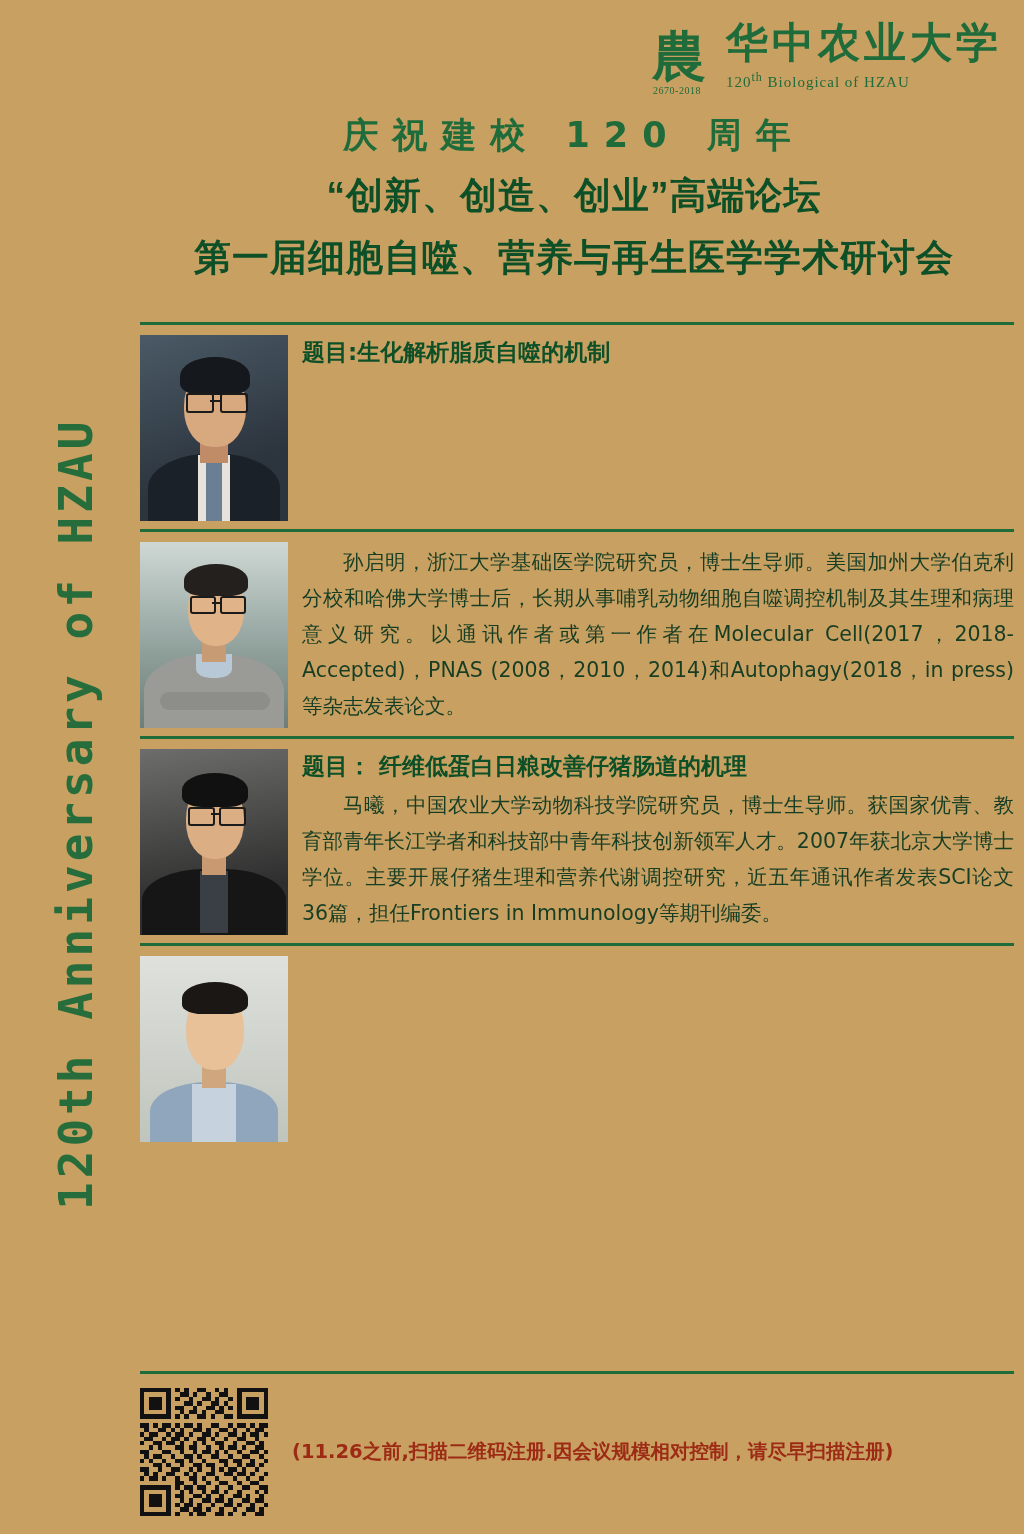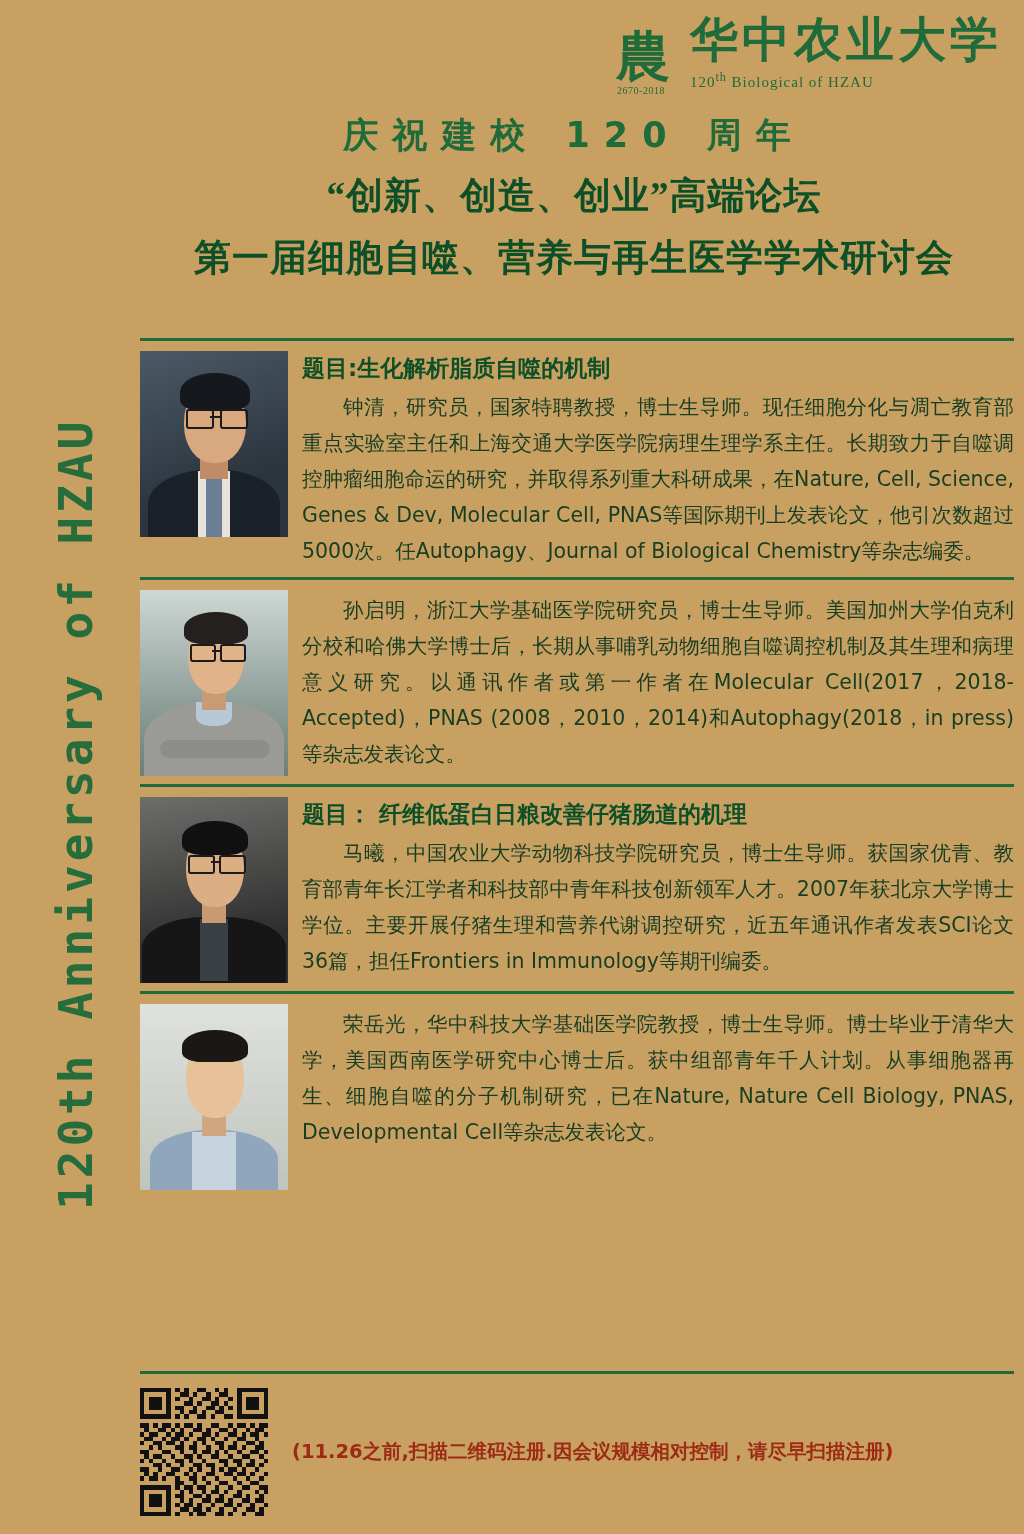--- a/index.html
+++ b/index.html
@@ -54,24 +54,24 @@
     font-family: "Liberation Serif", serif;
     letter-spacing: 0.5px;
     margin-top: 2px;
   }
   .logo-text-wrap {
     display: flex;
     flex-direction: column;
     justify-content: flex-start;
   }
   .logo-cn {
-    font-size: 48px;
+    font-size: 42px;
     line-height: 50px;
     color: #1f6b3a;
-    font-family: Liberation Mono, monospace;
+    font-family: Liberation Sans, sans-serif;
     font-weight: bold;
     letter-spacing: 4px;
     white-space: nowrap;
   }
   .logo-en {
     font-size: 15px;
     color: #1f6b3a;
     font-family: "Liberation Serif", serif;
     letter-spacing: 1px;
     white-space: nowrap;
@@ -113,36 +113,36 @@
     font-weight: bold;
     letter-spacing: 14px;
     font-family: "DejaVu Sans", sans-serif;
     margin-bottom: 12px;
   }
   .h-2 {
     color: #0d4f26;
     font-size: 37px;
     font-weight: bold;
     letter-spacing: 1px;
-    font-family: Liberation Serif, serif;
+    font-family: Liberation Sans, sans-serif;
     margin-bottom: 12px;
   }
   .h-3 {
     color: #0d4f26;
     font-size: 37px;
     font-weight: bold;
     letter-spacing: 1px;
     font-family: "DejaVu Sans", sans-serif;
   }
 
   
   .content {
     position: absolute;
     left: 140px;
-    top: 338px;
+    top: 322px;
     width: 874px;
   }
   .rule {
     height: 3px;
     background: #1f6b3a;
     width: 100%;
   }
   .speaker {
     display: flex;
     padding: 10px 0 8px 0;
@@ -273,21 +273,20 @@
           <div class="p-neck" style="left:60px;top:104px;width:28px;height:24px;background:#c08c68;"></div>
           <div class="p-head" style="left:44px;top:30px;width:62px;height:82px;background:#d8a87e;"></div>
           <div class="p-hair" style="left:40px;top:22px;width:70px;height:38px;background:#15181c;"></div>
           <div class="p-glass" style="left:46px;top:58px;width:24px;height:16px;"></div>
           <div class="p-glass" style="left:80px;top:58px;width:24px;height:16px;"></div>
           <div class="p-bridge" style="left:70px;top:65px;width:10px;"></div>
         </div>
       </div>
       <div class="speaker-body">
         <div class="title-line">题目:生化解析脂质自噬的机制</div>
-        <div class="bio">钟清，研究员，国家特聘教授，博士生导师。现任细胞分化与凋亡教育部重点实验室主任和上海交通大学医学院病理生理学系主任。长期致力于自噬调控肿瘤细胞命运的研究，并取得系列重大科研成果，在Nature, Cell, Science, Genes &amp; Dev, Molecular Cell, PNAS等国际期刊上发表论文，他引次数超过5000次。任Autophagy、Journal of Biological Chemistry等杂志编委。</div>
       </div>
     </div>
 
     <div class="rule"></div>
     <div class="speaker photo-2">
       <div class="photo">
         <div class="photo-inner" style="background:#9fb0b8;">
           <div class="p-bg" style="background:linear-gradient(180deg,#cfd8d4 0%,#8e9f9a 60%,#6e7d78 100%);"></div>
           <div class="p-body" style="left:4px;top:112px;width:140px;height:80px;background:#9a9a97;border-radius:46% 46% 0 0;"></div>
           <div class="p-shirt" style="left:56px;top:112px;width:36px;height:24px;background:#b9c8d6;border-radius:0 0 40% 40%;"></div>
@@ -332,21 +331,20 @@
         <div class="photo-inner" style="background:#cfd2cd;">
           <div class="p-bg" style="background:linear-gradient(180deg,#dfe2dc 0%,#bfc4bd 100%);"></div>
           <div class="p-body" style="left:10px;top:126px;width:128px;height:64px;background:#8fa6bd;border-radius:46% 46% 0 0;"></div>
           <div class="p-shirt" style="left:52px;top:128px;width:44px;height:58px;background:#c6d3de;"></div>
           <div class="p-neck" style="left:62px;top:108px;width:24px;height:24px;background:#d0a67e;"></div>
           <div class="p-head" style="left:46px;top:32px;width:58px;height:82px;background:#e8c199;"></div>
           <div class="p-hair" style="left:42px;top:26px;width:66px;height:32px;background:#1b1714;"></div>
         </div>
       </div>
       <div class="speaker-body">
-        <div class="bio">荣岳光，华中科技大学基础医学院教授，博士生导师。博士毕业于清华大学，美国西南医学研究中心博士后。获中组部青年千人计划。从事细胞器再生、细胞自噬的分子机制研究，已在Nature, Nature Cell Biology, PNAS, Developmental Cell等杂志发表论文。</div>
       </div>
     </div>
 
   </div>
 
   <div class="footer-rule"></div>
 
   <div class="footer">
     <div class="qr">
       <svg width="128" height="128" viewBox="0 0 29 29" shape-rendering="crispEdges">

